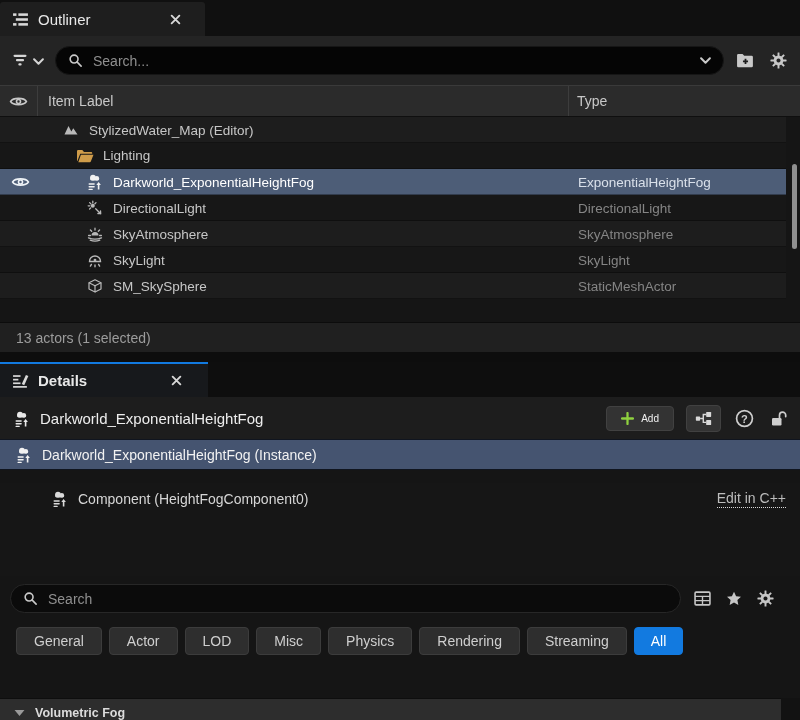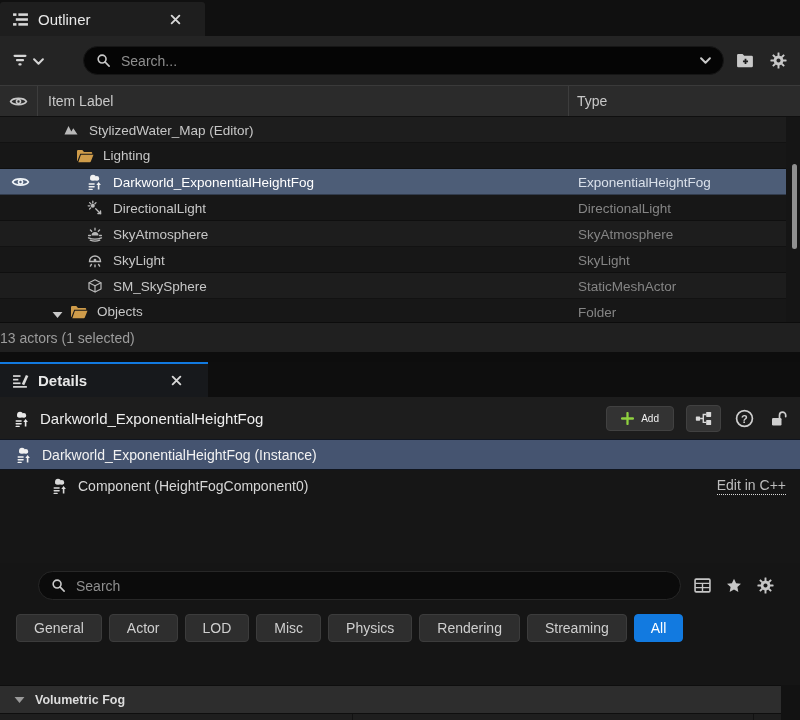--- a/index.html
+++ b/index.html
@@ -23,21 +23,21 @@
   }
   .tab .tab-title { color:#e8e8e8; font-size:15px; flex:1; }
   .tab .tab-close { color:#cfcfcf; cursor:pointer; margin-right:14px; }
   .tab .icon { color:#d8d8d8; }
 
   .o-toolbar { height:49px; background:#242424; display:flex; align-items:center; padding:0 10px; gap:9px; }
   .filter-btn { display:flex; align-items:flex-end; gap:5px; background:none; border:none; padding:4px 2px; cursor:pointer; color:#d5d5d5; }
   .filter-btn .chev { margin-bottom:2px; }
   .searchbox {
     flex:1; height:29px; background:#050505; border-radius:15px;
-    display:flex; align-items:center; padding:0 12px; gap:8px; border:1px solid #161616;margin-left:28px;
+    display:flex; align-items:center; padding:0 12px; gap:8px; border:1px solid #161616;
   }
   .searchbox input {
     flex:1; background:transparent; border:none; outline:none; color:#dddddd;
     font-size:14px; font-family:"Liberation Sans",sans-serif;
   }
   .searchbox input::placeholder { color:#8f8f8f; }
   .searchbox .icon { color:#c9c9c9; }
   .tool-iconbtn { background:none; border:none; padding:3px; cursor:pointer; color:#c9c9c9; display:inline-flex; }
 
   .o-colheader {
@@ -63,21 +63,21 @@
   .row-icon.folder { color:var(--folder-orange,#cf9c4a); }
   .tree-row.selected .row-icon { color:#f2f2f2; }
   .row-label { color:#c7c7c7; white-space:nowrap; }
   .tree-row.selected .row-label { color:#ffffff; }
   .type-cell { position:absolute; left:578px; top:50%; transform:translateY(-50%); color:#858585; white-space:nowrap; }
   .tree-row.selected .type-cell { color:#d9e0ea; }
   .o-scroll-thumb { position:absolute; right:3px; top:47px; width:5px; height:85px; background:#8f8f8f; border-radius:2.5px; }
 
   .o-statusbar {
     height:30px; background:#202020; border-top:1px solid #0c0c0c;
-    display:flex; align-items:center; font-size:14px; color:#9c9c9c;
+    display:flex; align-items:center; padding-left:16px; font-size:14px; color:#9c9c9c;
   }
 
   
   .panel-gap { height:10px; background:#0d0d0d; }
 
   
   .details { width:800px; height:358px; background:#151515; }
 
   .d-tabbar { height:35px; background:#0e0e0e; display:flex; align-items:stretch;font-weight:bold; }
   .d-tab {
@@ -103,21 +103,21 @@
 
   .instance-row {
     height:31px; background:var(--instance-selection,#455470);
     border-top:1px solid #10151f; border-bottom:1px solid #10151f;
     display:flex; align-items:center; gap:10px; padding-left:16px; font-size:14px; color:#f2f2f2;
   }
   .instance-row .icon { color:#f2f2f2; }
 
   .component-row {
     height:31px; background:#161616; display:flex; align-items:center; gap:10px;
-    padding-left:52px; padding-right:14px; font-size:14px; color:#d6d6d6;
+    padding-left:52px; padding-right:14px; font-size:14px; color:#d6d6d6;margin-top:13px;
   }
   .component-row .icon { color:#d9d9d9; }
   .component-row .comp-label { flex:1; white-space:nowrap; }
   .edit-link { color:#bdbdbd; text-decoration:none; border-bottom:1px dotted #d8d8d8; padding-bottom:1px; cursor:pointer; font-size:14px; }
 
   .d-empty { height:62px; background:#161616; }
 
   .d-search-row { height:45px; background:#151515; display:flex; align-items:center; padding:0 24px 0 10px; gap:11px; }
   .d-search-row .searchbox { flex:1; background:#0b0b0b; border:1px solid #272727; }
   .d-search-row .ghost-btn { color:#c6c6c6; }
@@ -362,38 +362,20 @@
               <g fill="none" stroke="currentColor" stroke-width="1.2" stroke-linejoin="round">
                 <path d="M8 1.8 L14 4.8 L8 7.8 L2 4.8 Z"></path>
                 <path d="M2 4.8 V11 L8 14 V7.8"></path>
                 <path d="M14 4.8 V11 L8 14"></path>
               </g>
             </svg>
           </span>
       <span class="row-label">SM_SkySphere</span>
     </div>
     <span class="type-cell">StaticMeshActor</span>
-  </div>
-      <div class="tree-row" style="--indent: 52px;">
-
-    <div class="row-content">
-      <span class="expander icon">
-            <svg viewBox="0 0 10 7" width="11" height="8">
-              <path d="M0.5 0.8 H9.5 L5 6.3 Z" fill="currentColor"></path>
-            </svg>
-          </span>
-      <span class="row-icon icon folder">
-            <svg viewBox="0 0 18 14" width="18" height="14">
-              <path fill="currentColor" d="M1 2.2 A1.1 1.1 0 0 1 2.1 1.1 h4.2 L8 2.9 h7.2 a1 1 0 0 1 1 1 V4.8 H4.2 L1.4 12 H1 Z"></path>
-              <path fill="currentColor" d="M4.9 5.8 h12.6 L14.8 12.5 a1.1 1.1 0 0 1 -1 .7 H2.3 Z"></path>
-            </svg>
-          </span>
-      <span class="row-label">Objects</span>
-    </div>
-    <span class="type-cell">Folder</span>
   </div>
       <div class="o-scroll-thumb"></div>
   </div>
 
   <div class="o-statusbar">13 actors (1 selected)</div>
 </section>
 
 <div class="panel-gap"></div>
 
 <section class="details">

